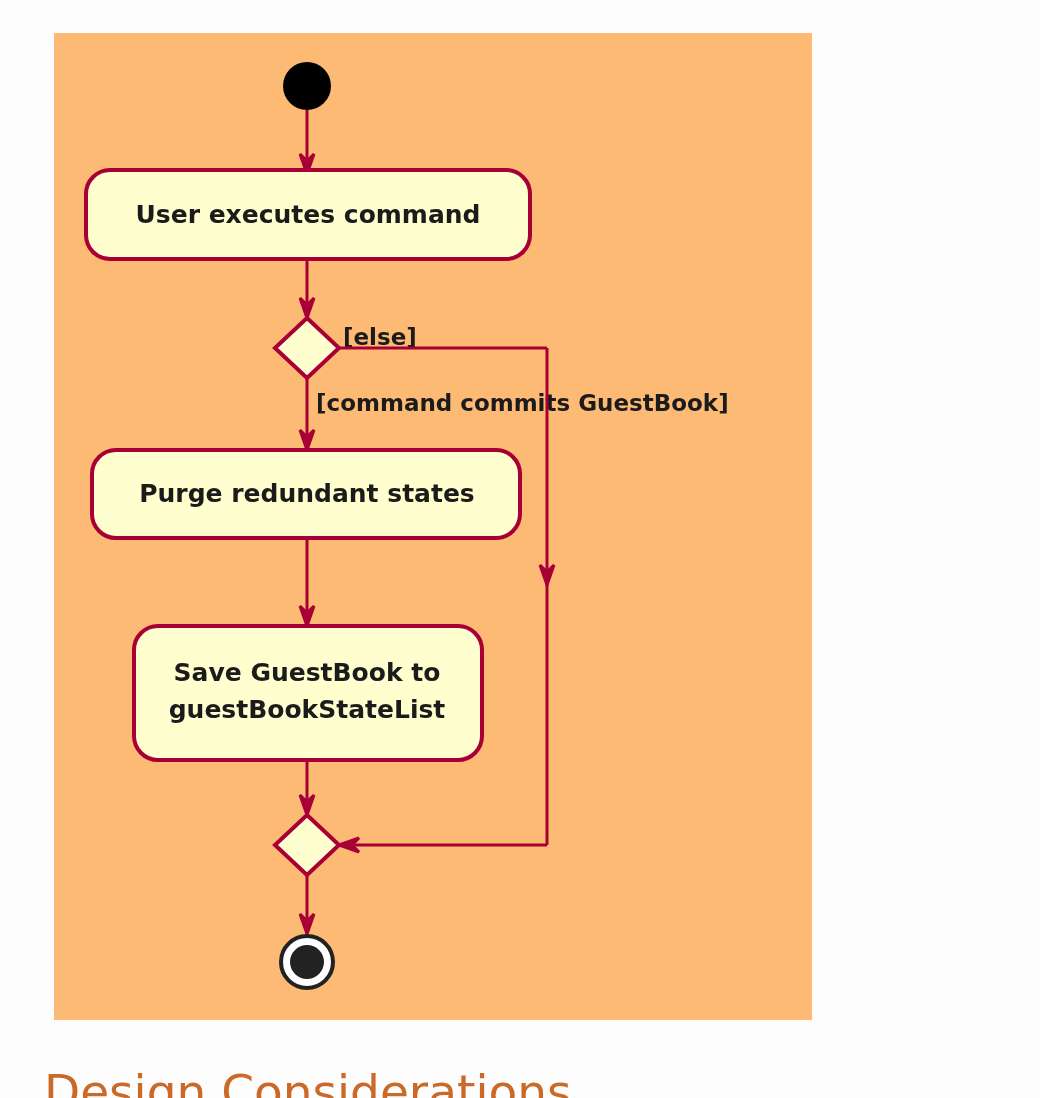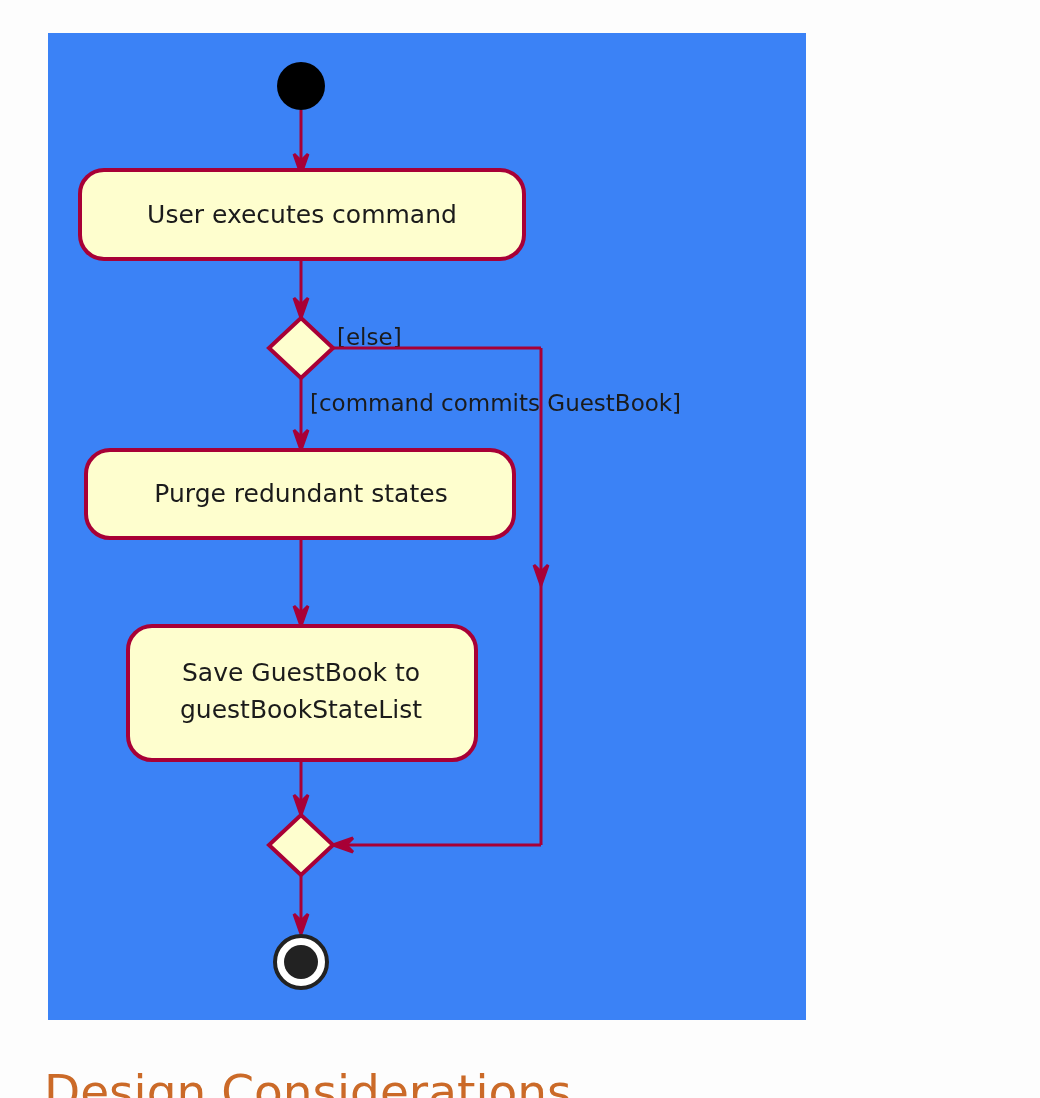--- a/index.html
+++ b/index.html
@@ -11,25 +11,26 @@
     height: 1098px;
     background: #fdfdfd;
     font-family: "DejaVu Sans", sans-serif;
     overflow: hidden;
     position: relative;
   }
 
   
   #diagram-canvas {
     position: absolute;
-    left: 48px;
+    left: 54px;
     top: 33px;
     width: 758px;
     height: 987px;
-    background: #3b82f6;
+    background: #fdba74;
+    font-weight: bold;
   }
   #diagram-svg {
     display: block;
     width: 758px;
     height: 987px;
   }
 
   .uml-text {
     font-family: "DejaVu Sans", sans-serif;
     fill: #1b1b1b;

